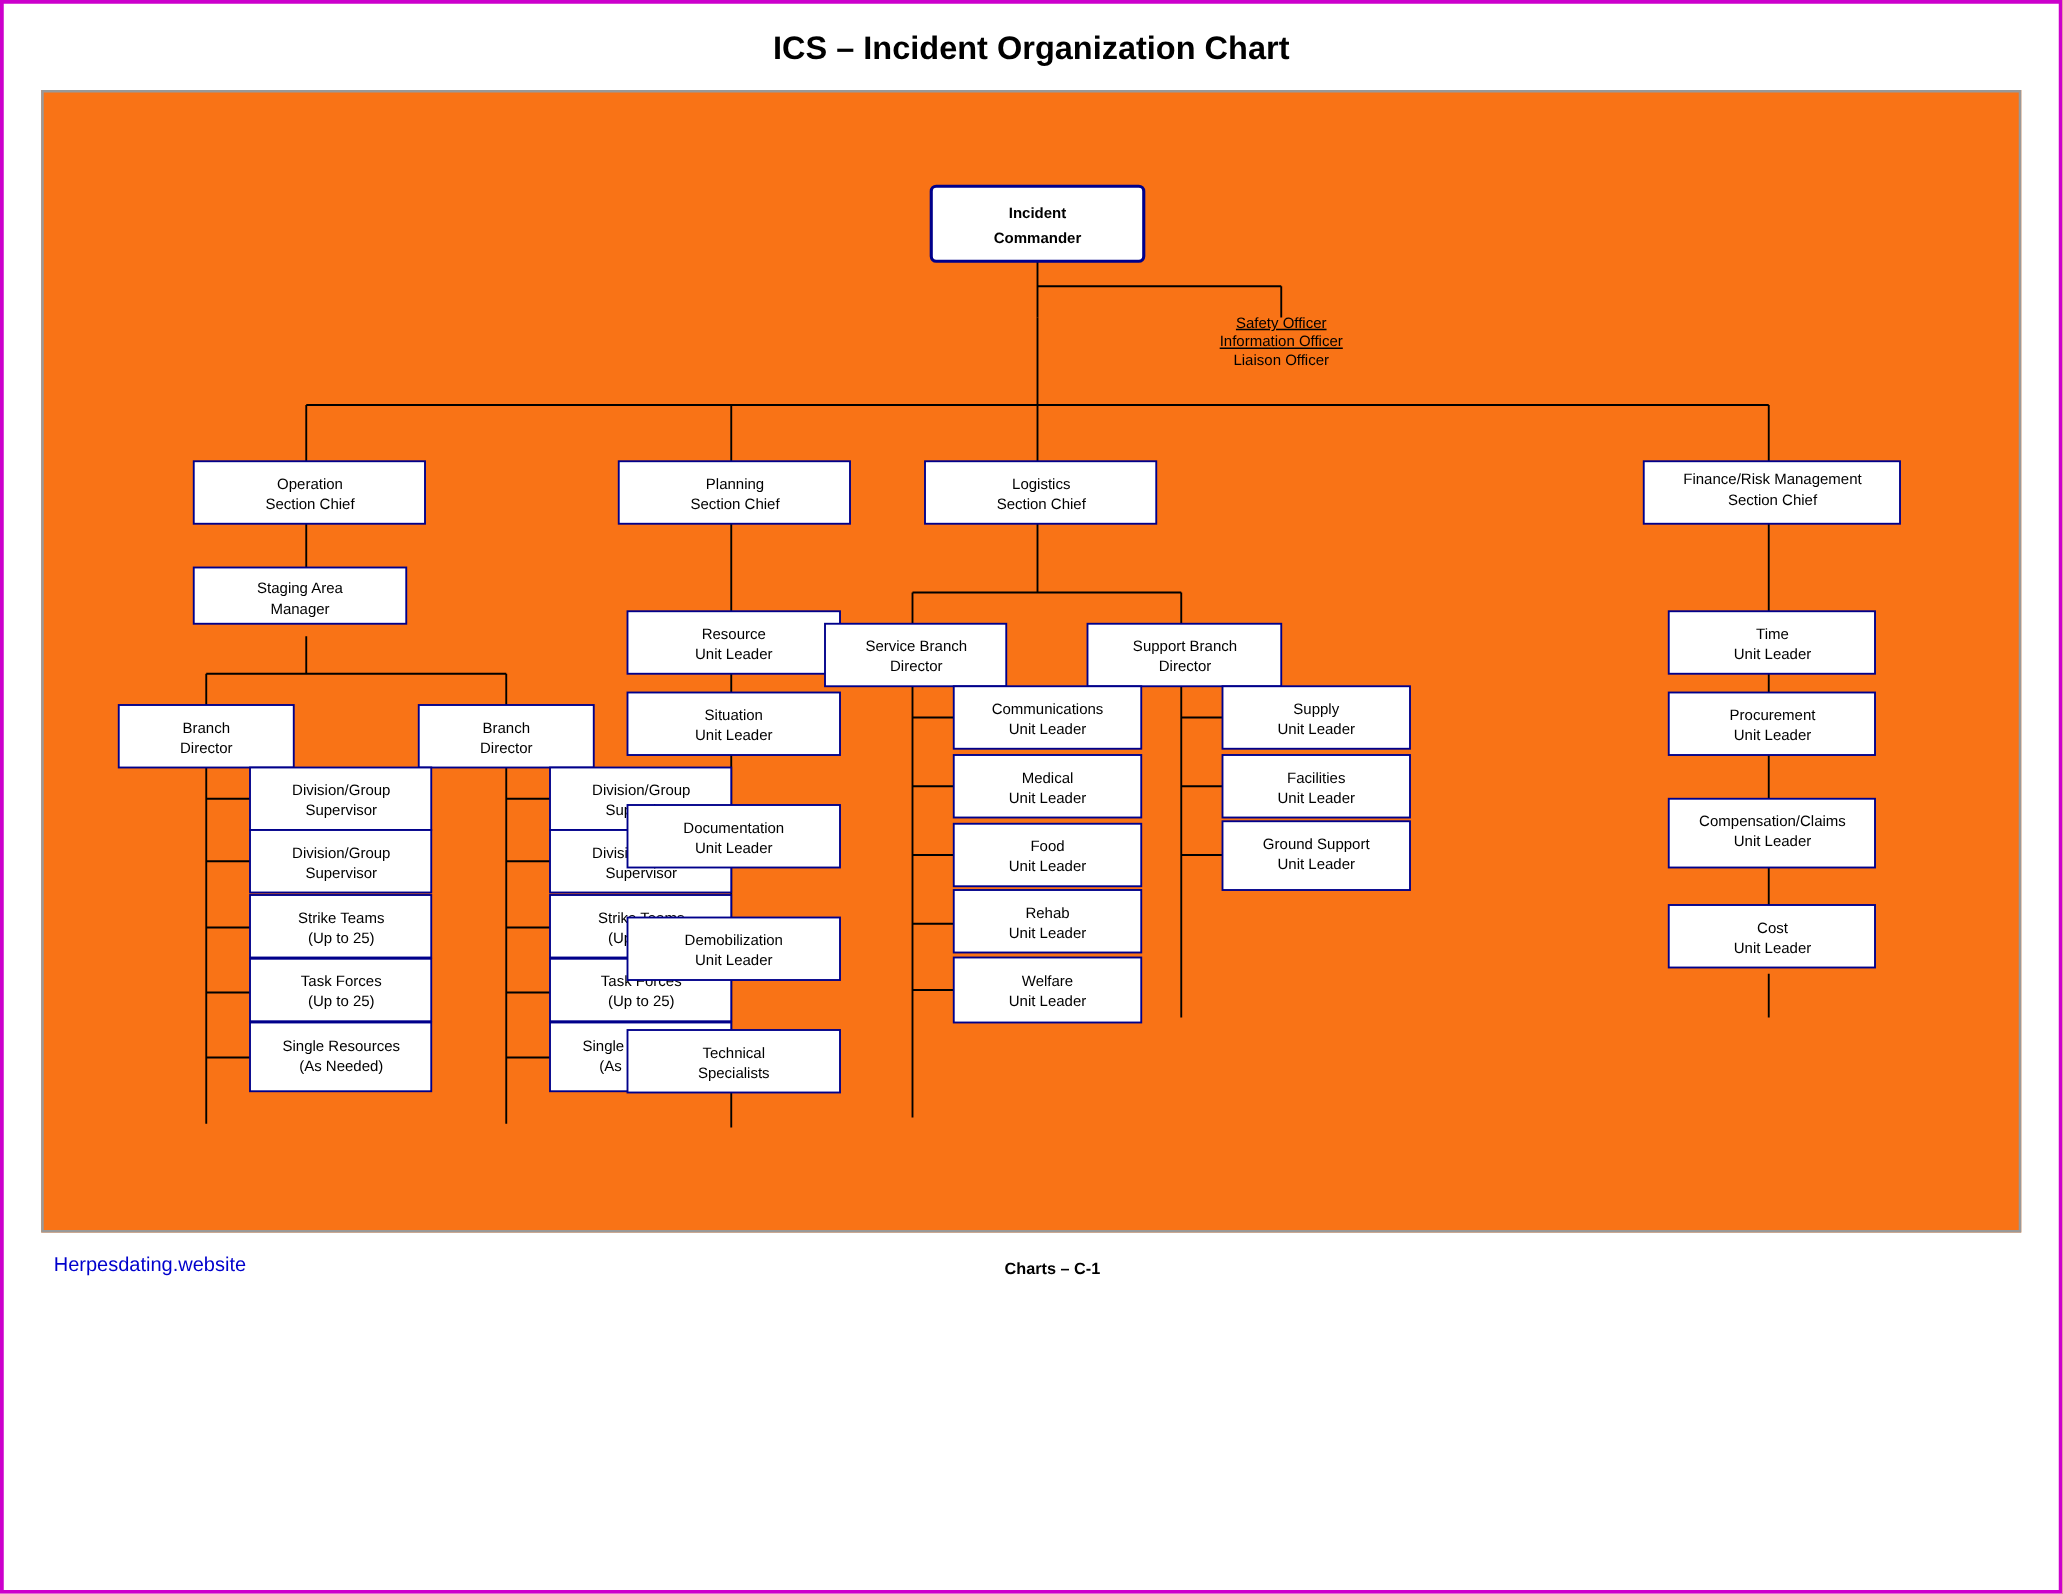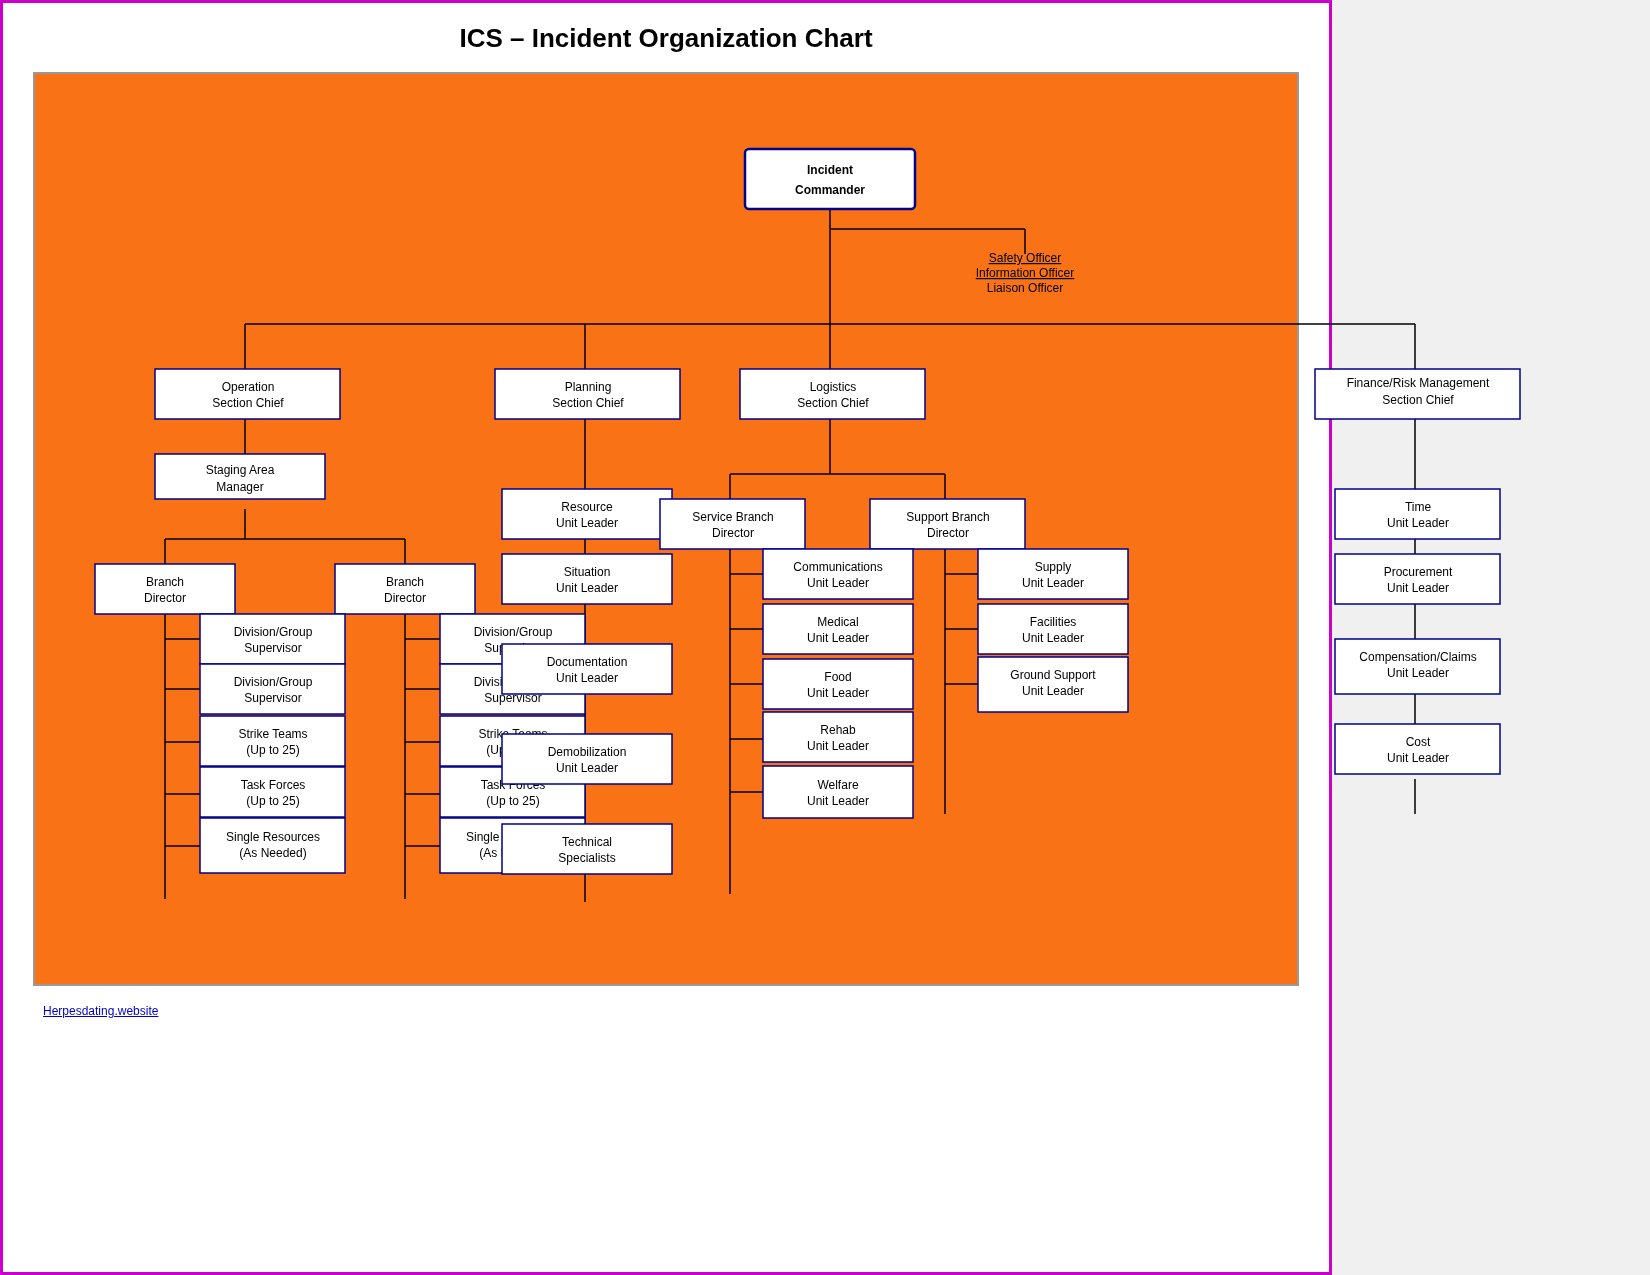--- a/index.html
+++ b/index.html
@@ -4,21 +4,21 @@
   <style>
     * { box-sizing: border-box; margin: 0; padding: 0; }
     body {
       background: #f0f0f0;
       font-family: Arial, sans-serif;
       width: 1650px;
       min-height: 1275px;
     }
     .page {
       background: white;
-      width: 1332px;
+      width: 1650px;
       min-height: 1275px;
       padding: 20px 30px 16px;
       border: 3px solid #cc00cc;
     }
     .page-title {
       text-align: center;
       font-size: 26px;
       font-weight: bold;
       margin-bottom: 18px;
       color: #000;
@@ -47,23 +47,22 @@
       margin: 0 auto;
     }
     .footer-area {
       display: flex;
       justify-content: space-between;
       align-items: flex-end;
       margin-top: 18px;
       padding: 0 10px;
     }
     .footer-left {
-      font-size: 12px;
+      font-size: 16px;
       color: #0000cc;
-      text-decoration: underline;
     }
     .footer-center {
       font-size: 13px;
       font-weight: bold;
       text-align: center;
       flex: 1;
     }
     .footer-right {
       width: 120px;
     }
@@ -303,15 +302,16 @@
 
       <rect x="1290" y="630" width="165" height="50" class="box" fill="white" stroke="#00008b" stroke-width="1.5"></rect>
       <text x="1373" y="652" text-anchor="middle" font-size="13">Cost</text>
       <text x="1373" y="668" text-anchor="middle" font-size="13">Unit Leader</text>
 
     </svg>
   </div>
 
   <div class="footer-area">
     <div class="footer-left">Herpesdating.website</div>
+    <div class="footer-center">Charts – C-1</div>
     <div class="footer-right"></div>
   </div>
 </div>
 
 </body></html>

